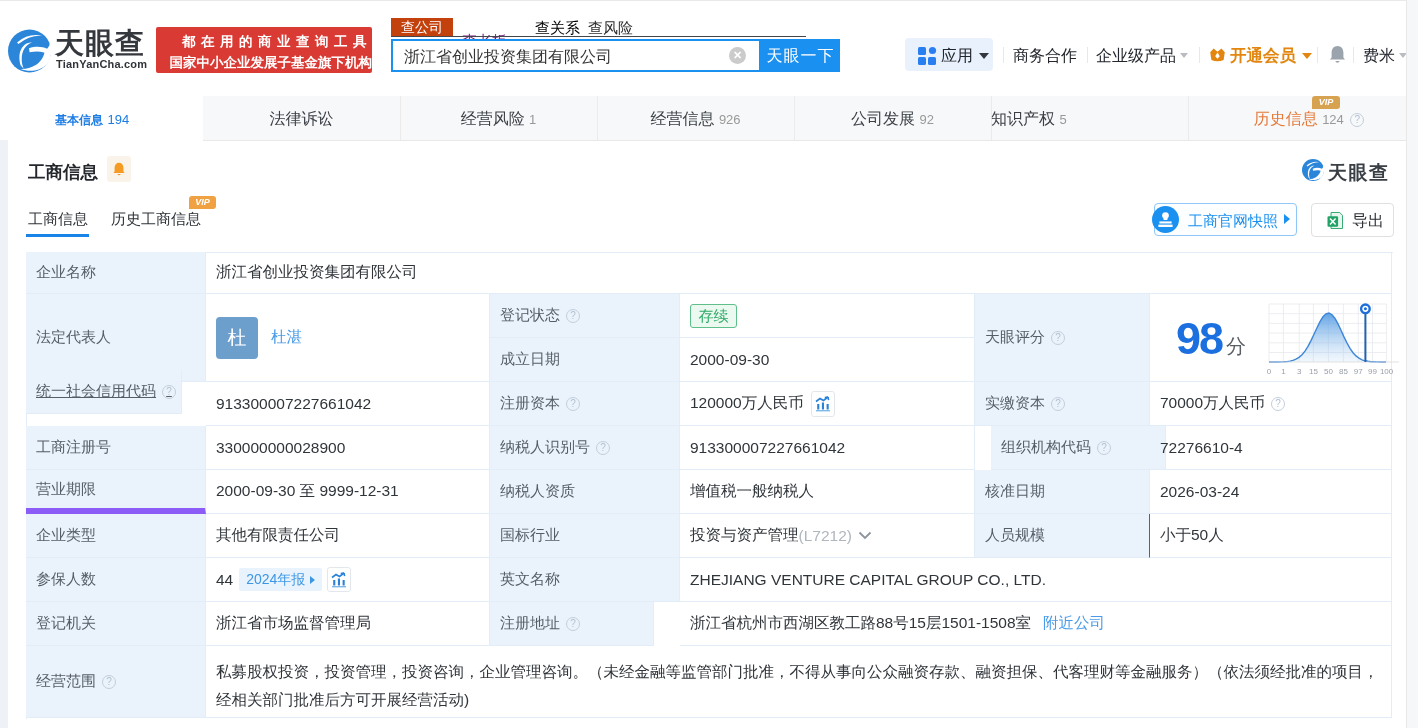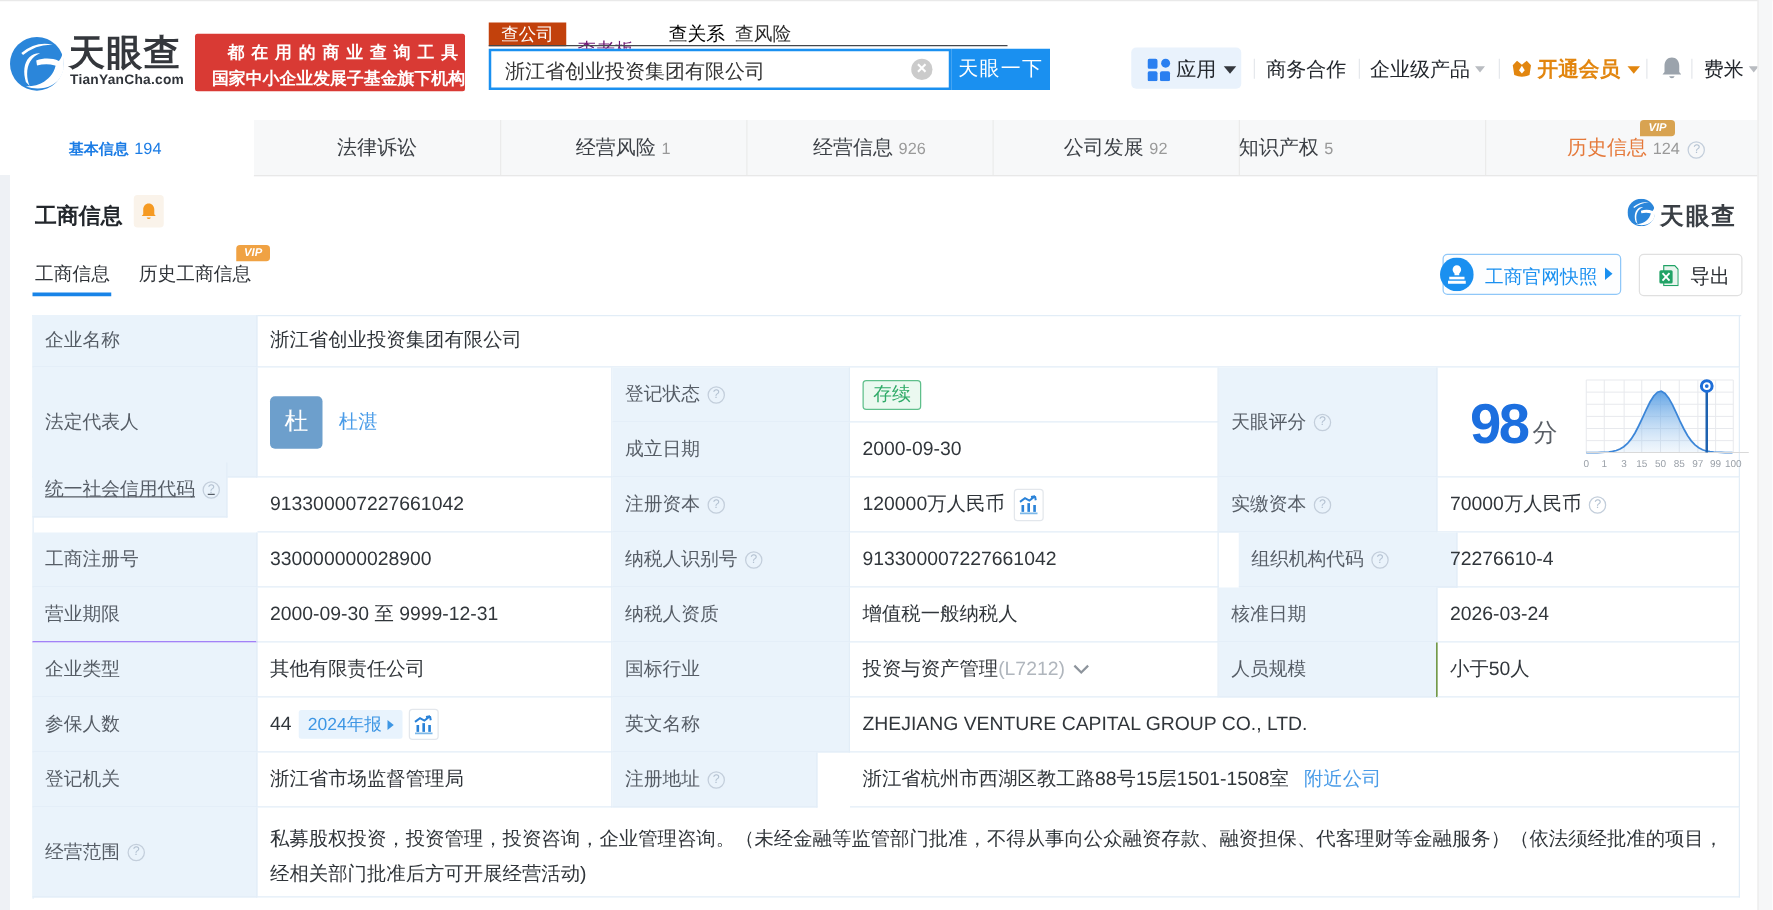--- a/index.html
+++ b/index.html
@@ -201,21 +201,21 @@
       </svg>
     </span></div>
 <div class="cell lc lbl" style="left:975px;top:382px;width:175px;height:44px;border-right:1px solid #e2edf7;border-bottom:1px solid #e2edf7;">实缴资本<span class="qm">?</span></div>
 <div class="cell val" style="left:1150px;top:382px;width:242px;height:44px;border-right:1px solid #e2edf7;border-bottom:1px solid #e2edf7;">70000万人民币<span class="qm">?</span></div>
 <div class="cell lc lbl" style="left:26px;top:426px;width:180px;height:44px;border-right:1px solid #e2edf7;border-bottom:1px solid #e2edf7;">工商注册号</div>
 <div class="cell val" style="left:206px;top:426px;width:284px;height:44px;border-right:1px solid #e2edf7;border-bottom:1px solid #e2edf7;">330000000028900</div>
 <div class="cell lc lbl" style="left:490px;top:426px;width:190px;height:44px;border-right:1px solid #e2edf7;border-bottom:1px solid #e2edf7;">纳税人识别号<span class="qm">?</span></div>
 <div class="cell val" style="left:680px;top:426px;width:295px;height:44px;border-right:1px solid #e2edf7;border-bottom:1px solid #e2edf7;">913300007227661042</div>
 <div class="cell lc lbl" style="left:975px;top:426px;width:175px;height:44px;border-right:1px solid #e2edf7;border-bottom:1px solid #e2edf7;margin-left:16px;">组织机构代码<span class="qm">?</span></div>
 <div class="cell val" style="left:1150px;top:426px;width:242px;height:44px;border-right:1px solid #e2edf7;border-bottom:1px solid #e2edf7;">72276610-4</div>
-<div class="cell lc lbl" style="left:26px;top:470px;width:180px;height:44px;border-right:1px solid #e2edf7;border-bottom:1px solid #8b5cf6;">营业期限</div>
+<div class="cell lc lbl" style="left:26px;top:470px;width:180px;height:44px;border-right:1px solid #e2edf7;border-bottom:6px solid #8b5cf6;">营业期限</div>
 <div class="cell val" style="left:206px;top:470px;width:284px;height:44px;border-right:1px solid #e2edf7;border-bottom:1px solid #e2edf7;">2000-09-30 至 9999-12-31</div>
 <div class="cell lc lbl" style="left:490px;top:470px;width:190px;height:44px;border-right:1px solid #e2edf7;border-bottom:1px solid #e2edf7;">纳税人资质</div>
 <div class="cell val" style="left:680px;top:470px;width:295px;height:44px;border-right:1px solid #e2edf7;border-bottom:1px solid #e2edf7;">增值税一般纳税人</div>
 <div class="cell lc lbl" style="left:975px;top:470px;width:175px;height:44px;border-right:1px solid #e2edf7;border-bottom:1px solid #e2edf7;">核准日期</div>
 <div class="cell val" style="left:1150px;top:470px;width:242px;height:44px;border-right:1px solid #e2edf7;border-bottom:1px solid #e2edf7;">2026-03-24</div>
 <div class="cell lc lbl" style="left:26px;top:514px;width:180px;height:44px;border-right:1px solid #e2edf7;border-bottom:1px solid #e2edf7;">企业类型</div>
 <div class="cell val" style="left:206px;top:514px;width:284px;height:44px;border-right:1px solid #e2edf7;border-bottom:1px solid #e2edf7;">其他有限责任公司</div>
 <div class="cell lc lbl" style="left:490px;top:514px;width:190px;height:44px;border-right:1px solid #e2edf7;border-bottom:1px solid #e2edf7;">国标行业</div>
 <div class="cell val" style="left:680px;top:514px;width:295px;height:44px;border-right:1px solid #e2edf7;border-bottom:1px solid #e2edf7;">投资与资产管理<span style="color:#b0b6bd">(L7212)</span><svg width="14" height="9" viewBox="0 0 14 9" style="margin-left:6px">
       <path d="M1.5 1.5 L7 7 L12.5 1.5" stroke="#8d949c" stroke-width="1.8" fill="none"></path>

